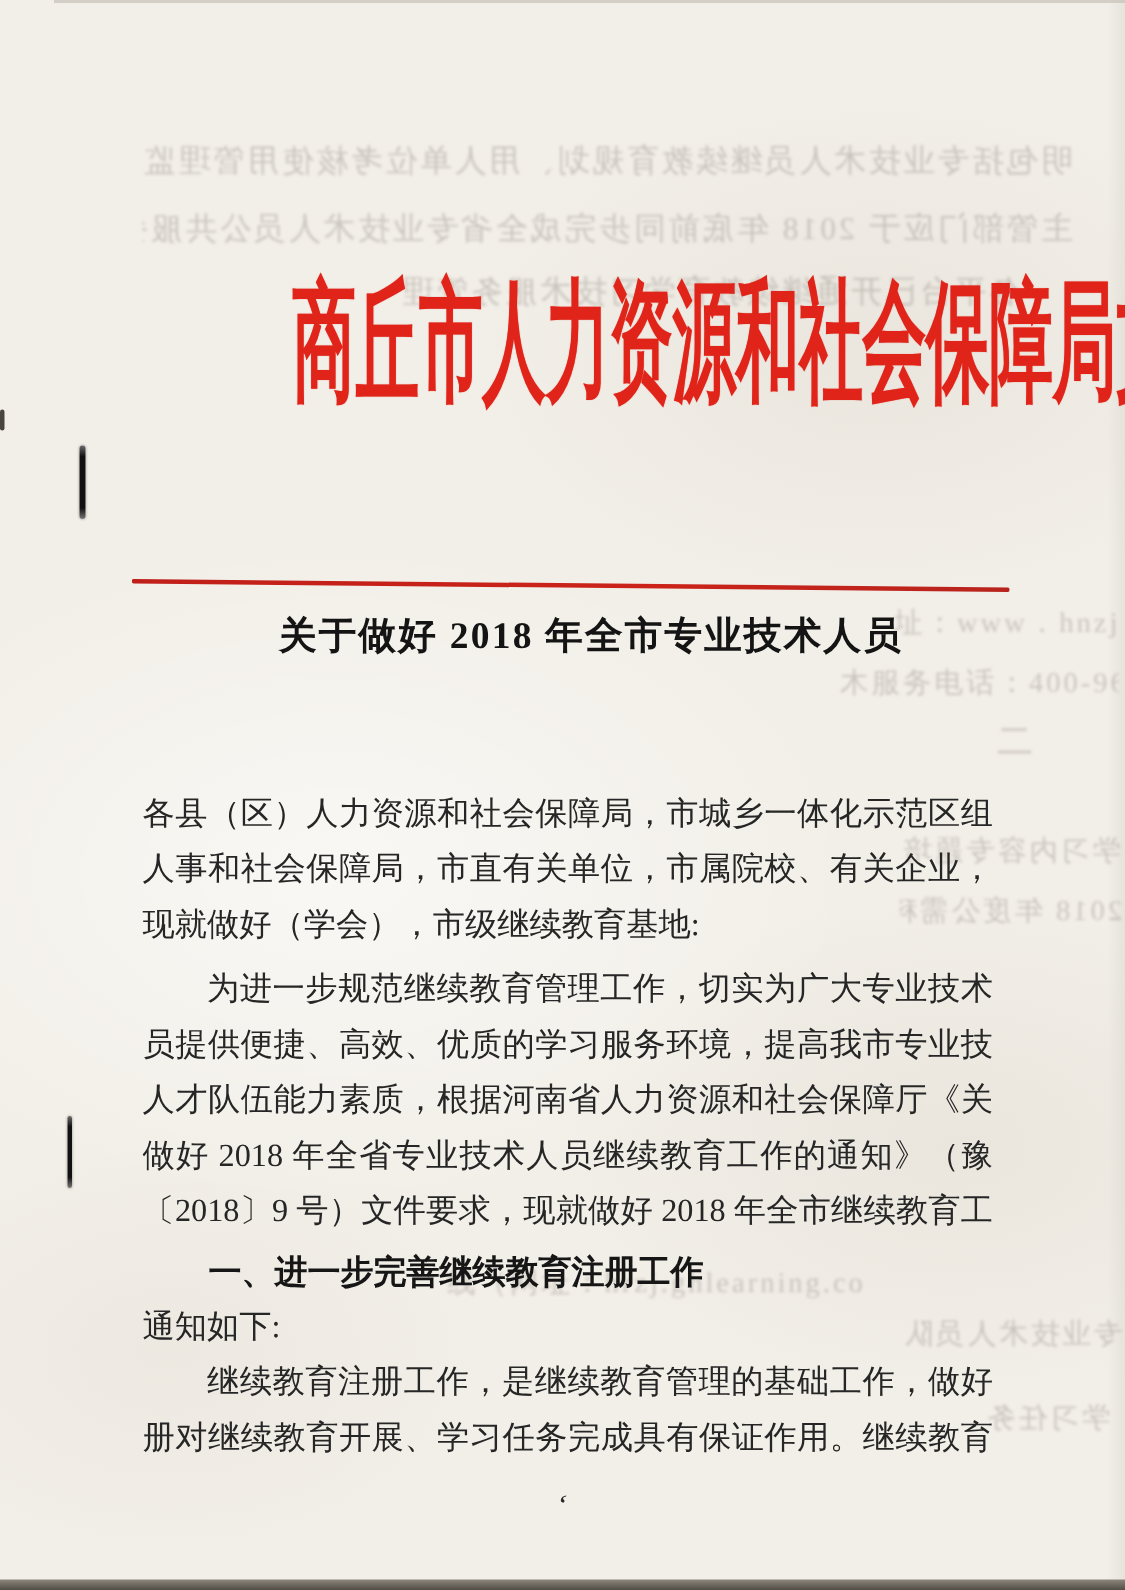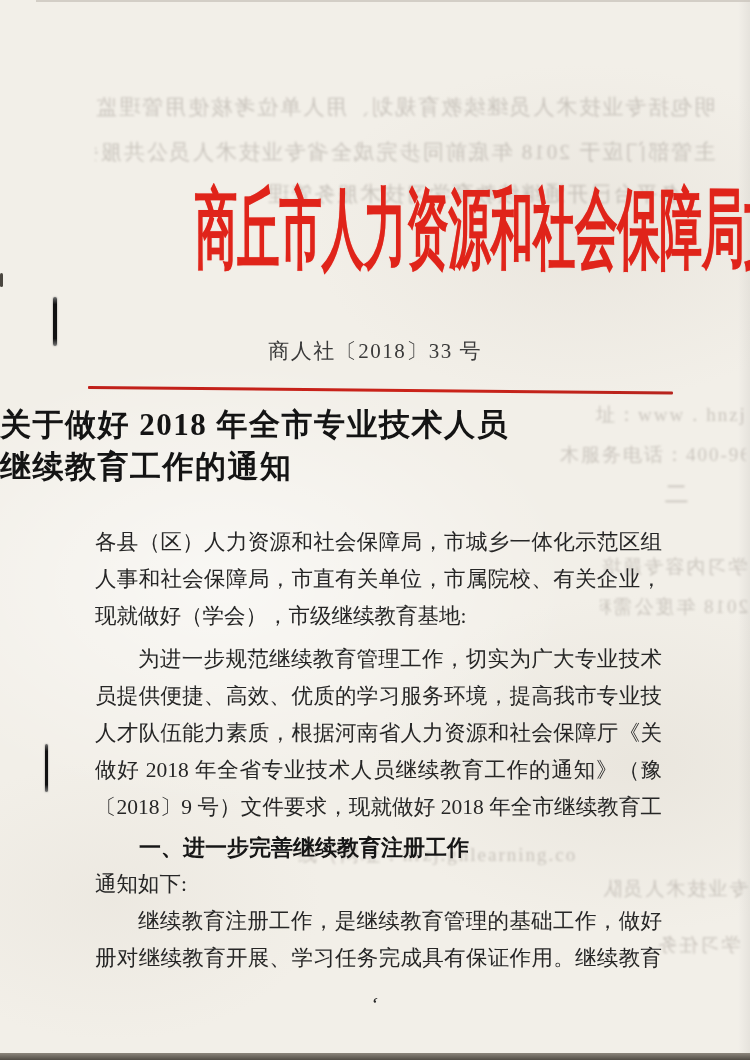--- a/index.html
+++ b/index.html
@@ -46,22 +46,22 @@
     text-align:center;font-size:21px;letter-spacing:1.5px;color:#3a3a3a;
   }
   .red-rule{
     position:absolute;top:386px;left:88px;width:585px;height:3px;
     background:linear-gradient(to right,#c0201a,#cb2319 60%,#b7241d);
     transform:rotate(0.55deg);transform-origin:left center;
     border-radius:1px;
   }
   .doc-title{
     position:absolute;top:404px;left:0;width:602px;
-    text-align:left;color:#141414;font-weight:700;
-    font-size:31px;line-height:42px;letter-spacing:1.5px;
+    text-align:right;color:#141414;font-weight:700;
+    font-size:25px;line-height:42px;letter-spacing:1.5px;
   }
   .body-text{
     position:absolute;top:524px;left:95px;width:567px;
     color:#262626;font-size:21.5px;
   }
   .bl{height:37px;line-height:37px;white-space:nowrap;}
   .jst{text-align:justify;text-align-last:justify;text-justify:inter-character;white-space:normal;height:37px;overflow:hidden;}
   .ind{text-indent:2em;}
   .gap6{margin-top:6px;}
   .gap3{margin-top:3px;}
@@ -84,31 +84,29 @@
   <div class="bleed mirror" style="top:93px;left:95px;width:620px;">明包括专业技术人员继续教育规划、用人单位考核使用管理监督</div>
   <div class="bleed mirror" style="top:138px;left:95px;width:620px;">主管部门应于 2018 年底前同步完成全省专业技术人员公共服务</div>
   <div class="bleed mirror" style="top:180px;left:120px;width:560px;">各平台已开通继续教育学习技术服务管理</div>
 
   <div class="red-header">商丘市人力资源和社会保障局文件</div>
 
   <div class="staple s1"></div>
   <div class="staple s2"></div>
   <div class="edge-left-dot"></div>
 
-  <div class="doc-number">商人社〔2018〕33 号</div>
 
   <div class="red-rule"></div>
 
   <div class="bleed" style="top:402px;left:596px;width:150px;font-size:19px;">址：www．hnzjxl</div>
   <div class="bleed" style="top:442px;left:560px;width:186px;font-size:19px;">木服务电话：400-9699-66</div>
   <div class="bleed big mirror" style="top:478px;left:648px;width:40px;">二</div>
 
   <div class="doc-title">
     <div>关于做好 2018 年全市专业技术人员</div>
-    <div>继续教育工作的通知</div>
   </div>
 
   <div class="bleed mirror" style="top:554px;left:602px;width:145px;font-size:19px;">学习内容专题培训</div>
   <div class="bleed mirror" style="top:594px;left:600px;width:148px;font-size:19px;">2018 年度公需科目</div>
   <div class="bleed" style="top:842px;left:298px;width:360px;font-size:19px;">线（网址：hrzj.ghlearning.co</div>
   <div class="bleed mirror" style="top:876px;left:604px;width:144px;font-size:19px;">专业技术人员队伍</div>
   <div class="bleed mirror" style="top:932px;left:640px;width:100px;font-size:19px;">学习任务</div>
 
   <div class="body-text">
     <div class="bl jst">各县（区）人力资源和社会保障局，市城乡一体化示范区组织</div>

